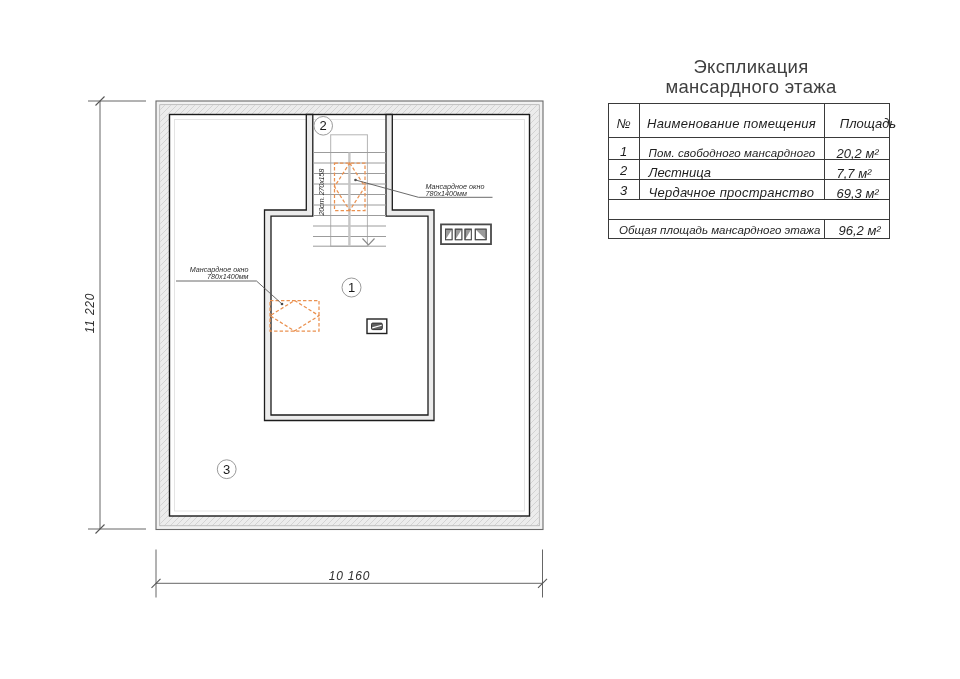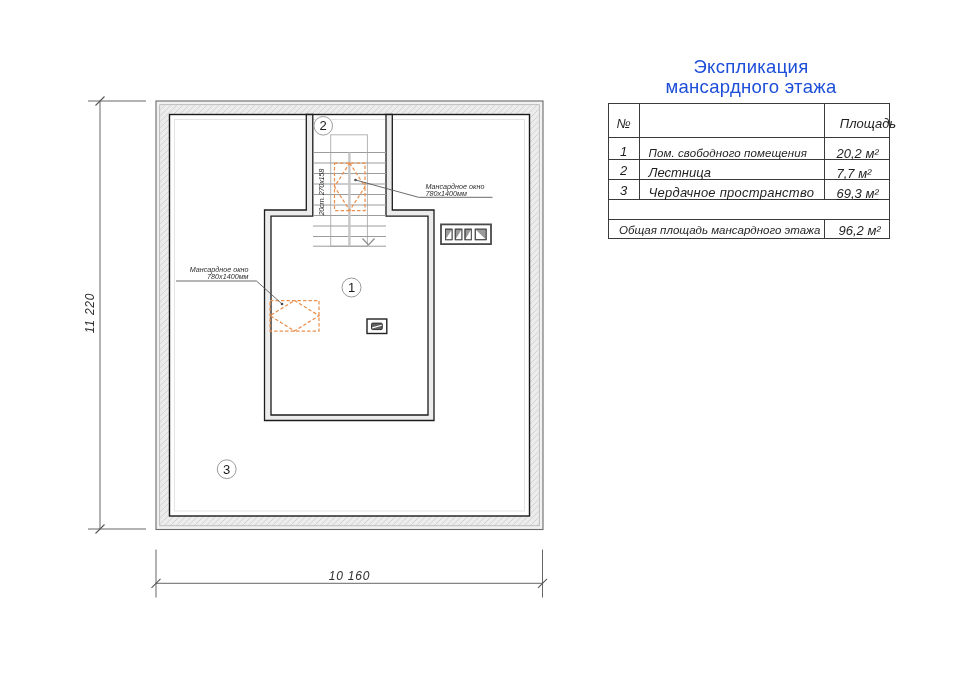--- a/index.html
+++ b/index.html
@@ -125,40 +125,41 @@
   <g stroke="#555555" stroke-width="0.9">
     <line x1="156" y1="549.5" x2="156" y2="597.5"></line>
     <line x1="542.5" y1="549.5" x2="542.5" y2="597.5"></line>
     <line x1="156" y1="583.3" x2="542.5" y2="583.3"></line>
     <line x1="151.5" y1="587.8" x2="160.5" y2="578.8" stroke-width="1.1"></line>
     <line x1="538" y1="587.8" x2="547" y2="578.8" stroke-width="1.1"></line>
   </g>
   <text x="349.5" y="579.5" text-anchor="middle" font-size="12" letter-spacing="0.8" font-style="italic" fill="#2f2f2f">10 160</text>
 </svg>
 
-<div class="abs" style="left:551px;top:57px;width:400px;text-align:center;font-size:18.5px;letter-spacing:0.3px;color:#1d4ed8;line-height:20px;">Экспликация<br>мансардного этажа</div>
+<div class="abs" style="left:551px;top:57px;width:400px;text-align:center;font-size:18.5px;letter-spacing:0.3px;color:#404040;line-height:20px;">Экспликация<br>мансардного этажа</div>
 
 <div class="abs" style="left:607.5px;top:102.5px;width:282px;height:136px;border:1px solid #3a3a3a;box-sizing:border-box;">
 
   <div class="abs" style="left:30px;top:0;width:1px;height:95.5px;background:#3a3a3a;"></div>
 
   <div class="abs" style="left:215.5px;top:0;width:1px;height:95.5px;background:#3a3a3a;"></div>
   <div class="abs" style="left:215.5px;top:115.3px;width:1px;height:20px;background:#3a3a3a;"></div>
 
   <div class="abs" style="left:0;top:33.9px;width:281px;height:1px;background:#3a3a3a;"></div>
   <div class="abs" style="left:0;top:55.8px;width:281px;height:1px;background:#3a3a3a;"></div>
   <div class="abs" style="left:0;top:75.5px;width:281px;height:1px;background:#3a3a3a;"></div>
   <div class="abs" style="left:0;top:95.5px;width:281px;height:1px;background:#3a3a3a;"></div>
   <div class="abs" style="left:0;top:115.3px;width:281px;height:1px;background:#3a3a3a;"></div>
 
   <span class="tcell" style="left:0;width:30px;top:12.5px;text-align:center;font-size:13px;">№</span>
+  <span class="tcell" style="left:31px;width:184px;top:12.5px;text-align:center;font-size:13px;letter-spacing:0.25px;">Наименование помещения</span>
   <span class="tcell" style="left:216px;width:87px;top:12.5px;text-align:center;font-size:13px;">Площадь</span>
 
   <span class="tcell" style="left:0;width:30px;top:40.3px;text-align:center;font-size:13px;">1</span>
-  <span class="tcell" style="left:40px;top:43.2px;font-size:11.5px;letter-spacing:0.1px;">Пом. свободного помещения</span>
+  <span class="tcell" style="left:40px;top:43.2px;font-size:11.5px;letter-spacing:0.1px;">Пом. свободного мансардного</span>
   <span class="tcell" style="left:228px;top:42.6px;font-size:13px;">20,2 м²</span>
 
   <span class="tcell" style="left:0;width:30px;top:59.5px;text-align:center;font-size:13px;">2</span>
   <span class="tcell" style="left:40px;top:61.8px;font-size:13px;">Лестница</span>
   <span class="tcell" style="left:228px;top:62px;font-size:13px;">7,7 м²</span>
 
   <span class="tcell" style="left:0;width:30px;top:79.5px;text-align:center;font-size:13px;">3</span>
   <span class="tcell" style="left:40px;top:81.3px;font-size:13px;letter-spacing:0.25px;">Чердачное пространство</span>
   <span class="tcell" style="left:228px;top:82.3px;font-size:13px;text-decoration:underline;">69,3 м²</span>
 

